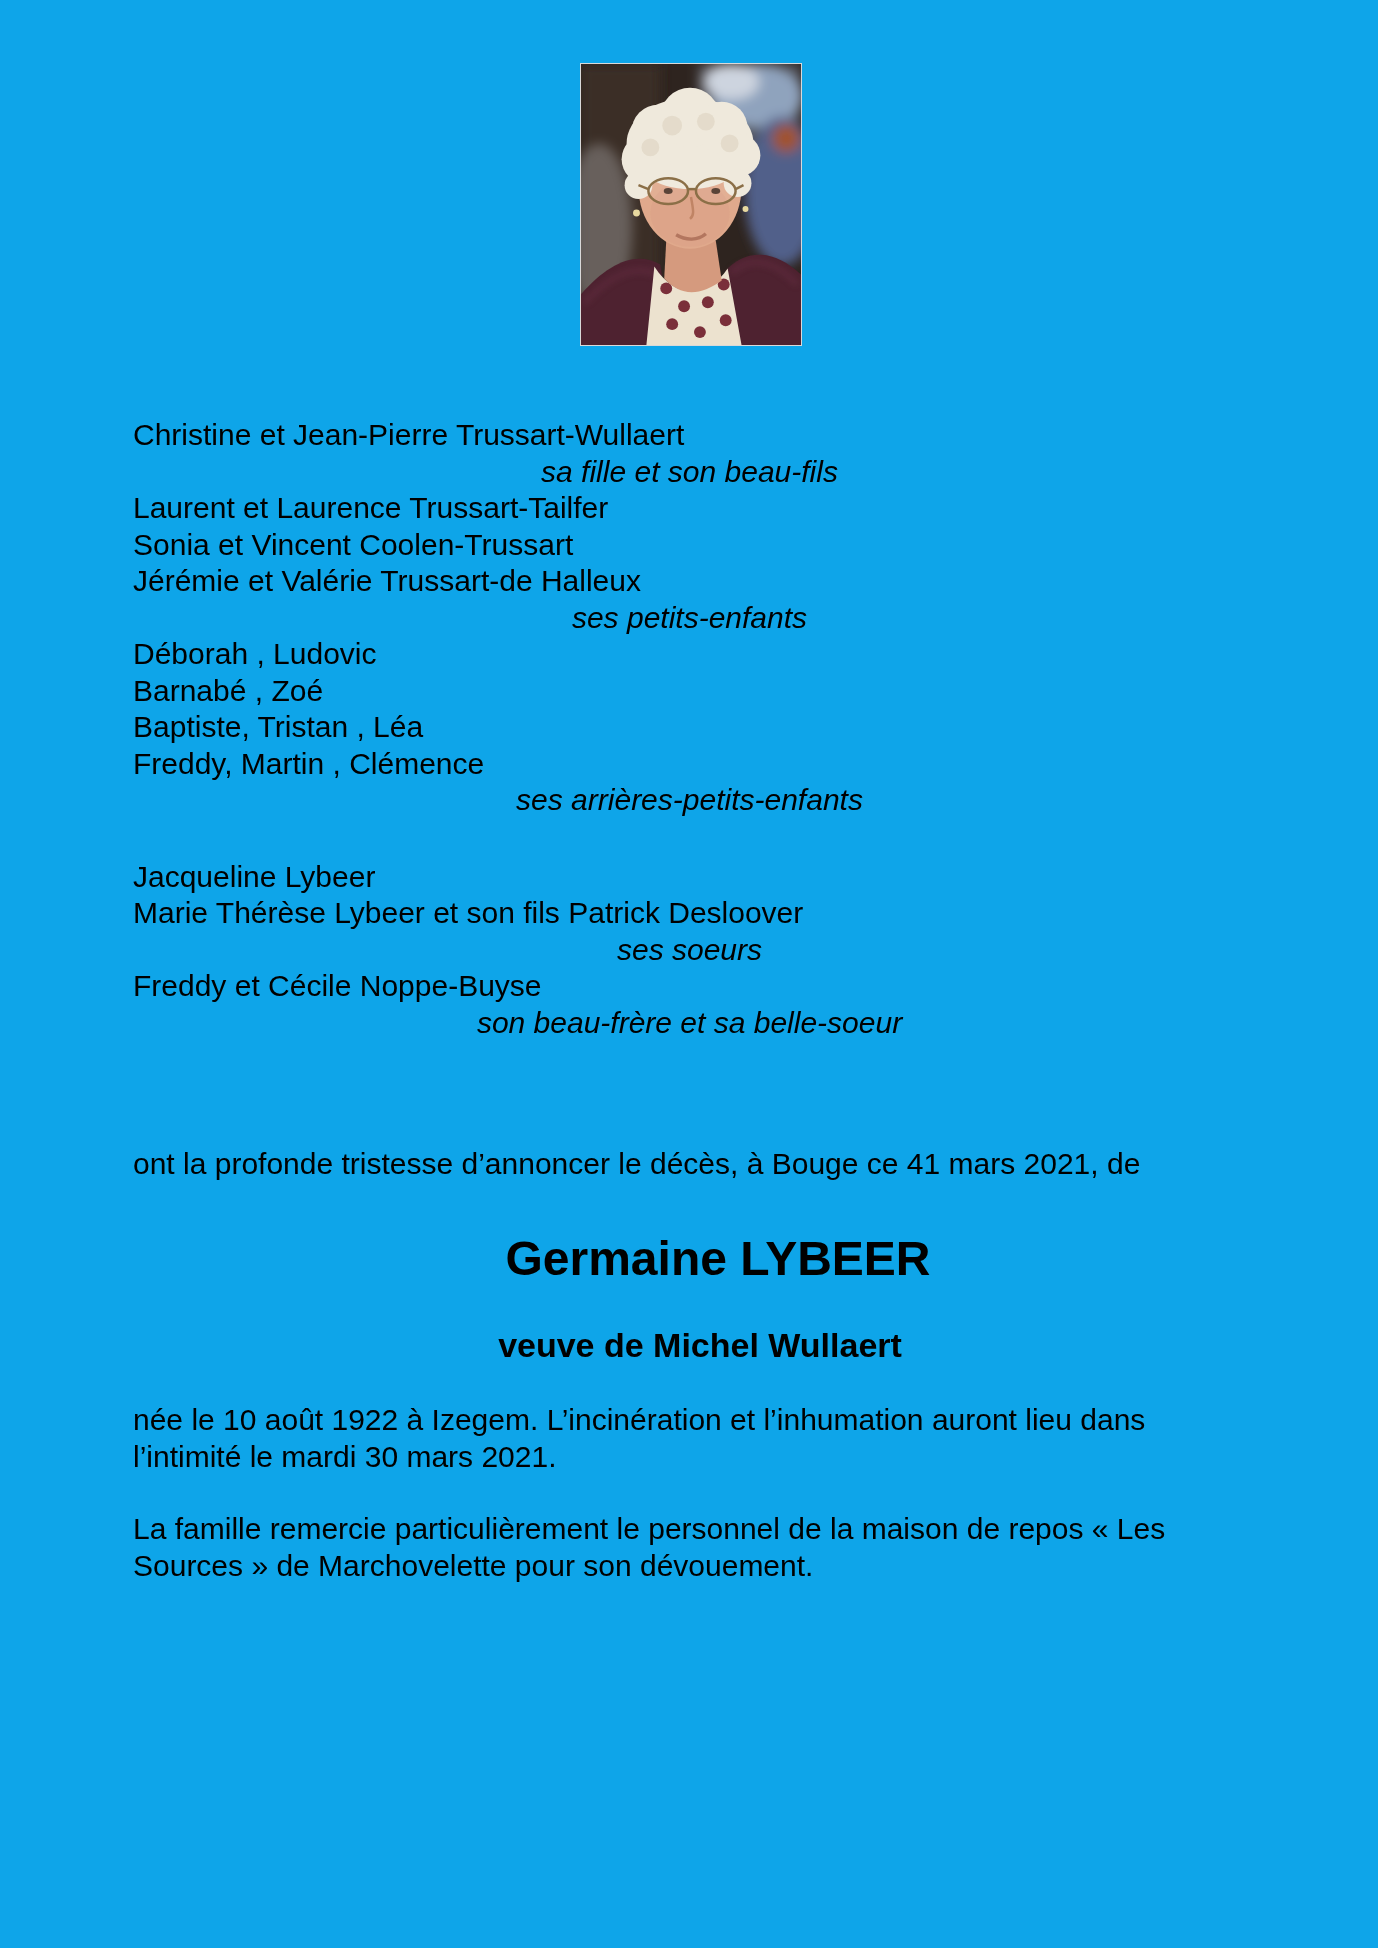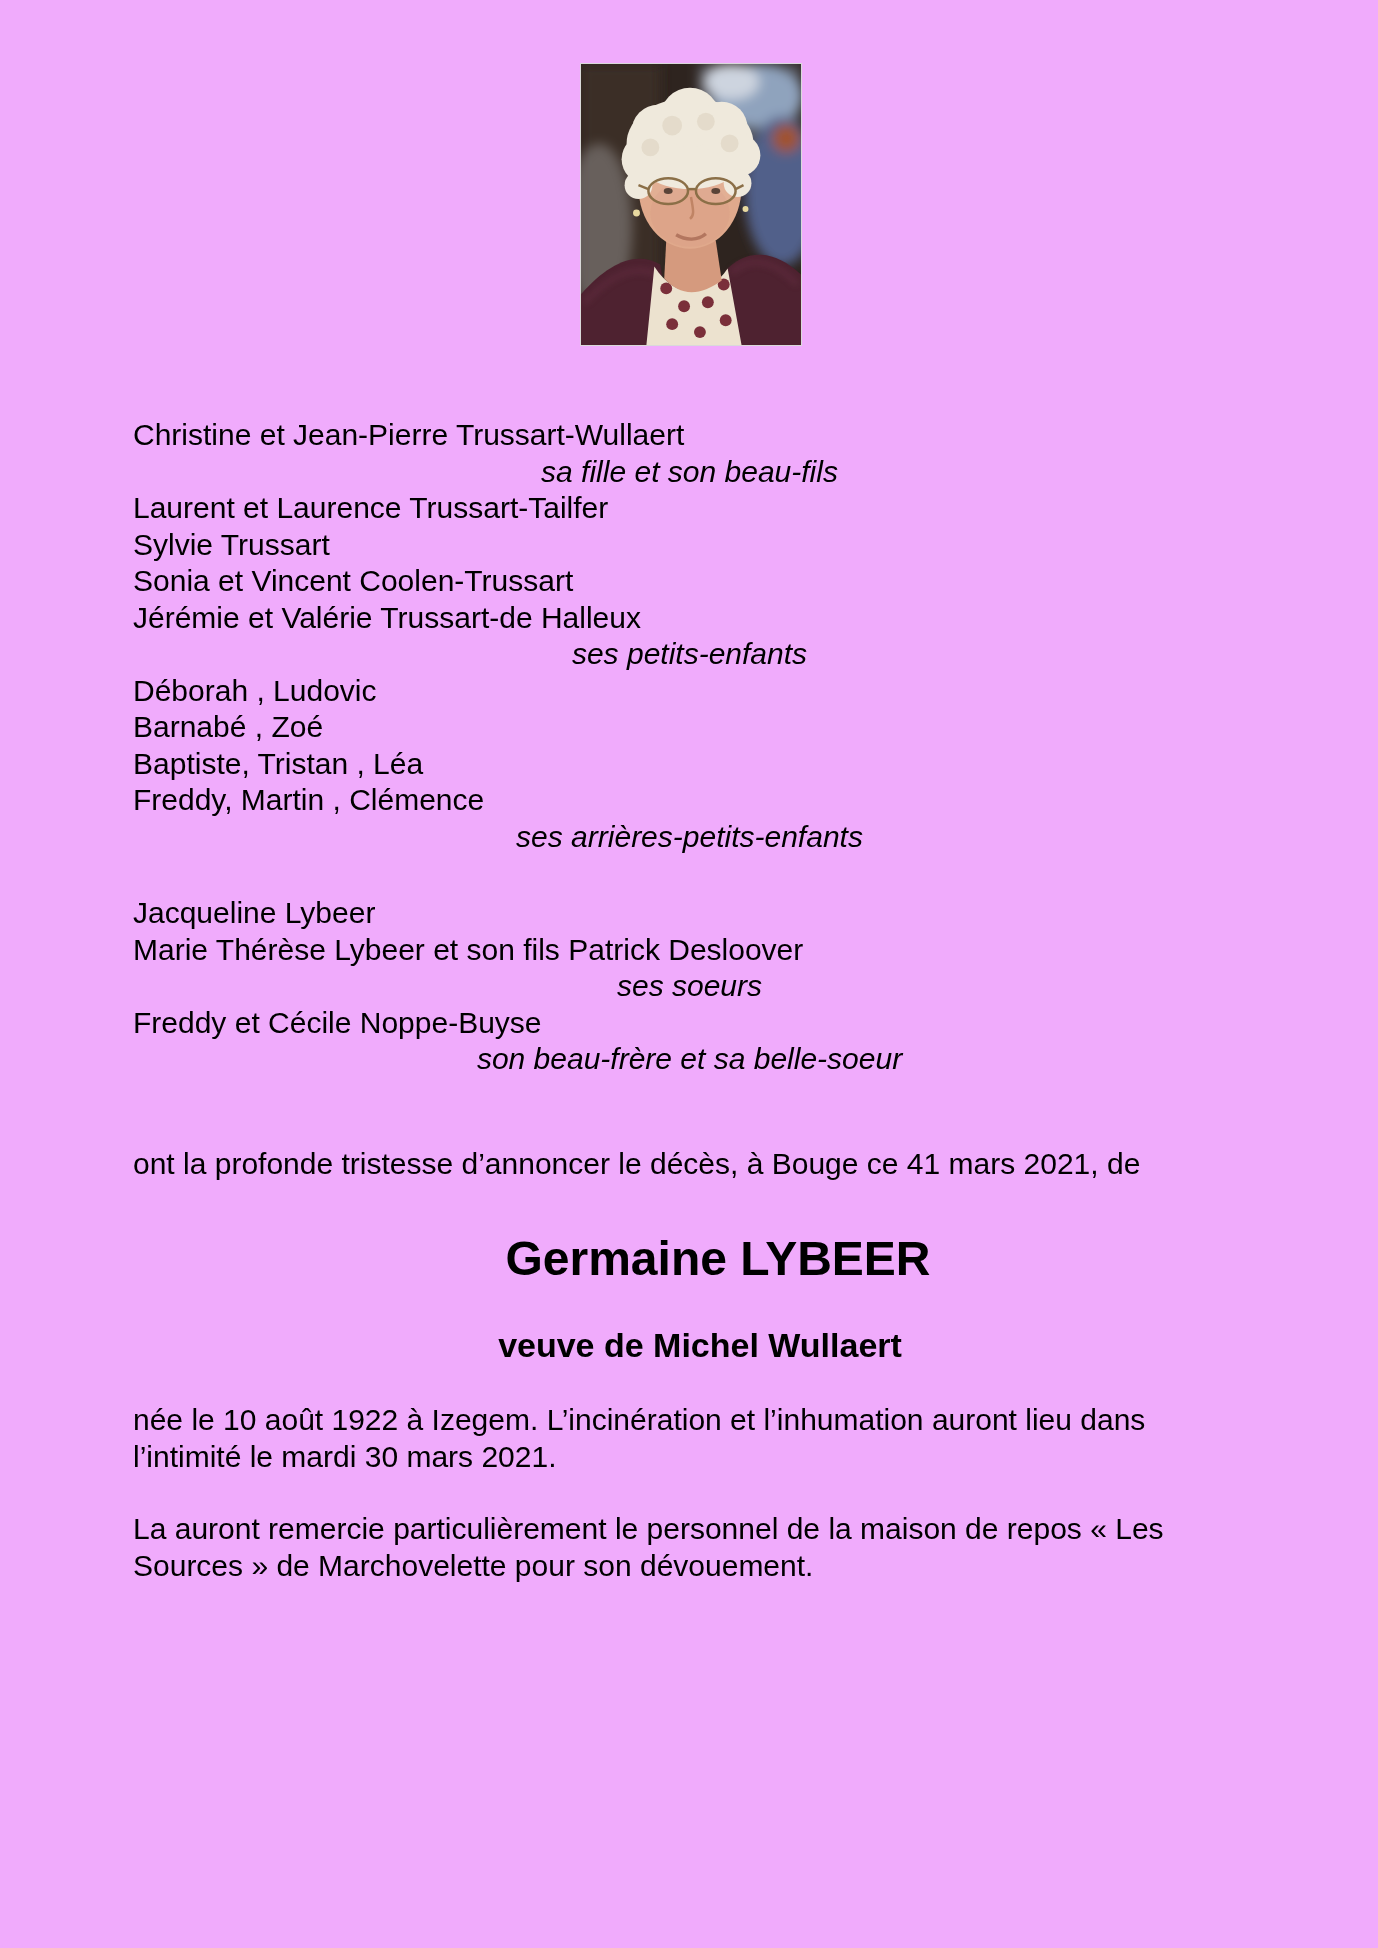--- a/index.html
+++ b/index.html
@@ -1,21 +1,21 @@
 <!DOCTYPE html>
 <html><head>
 <meta charset="utf-8">
 <style>
   html, body { margin: 0; padding: 0; background: #ffffff; }
   .page {
     position: relative;
     width: 1378px;
     height: 1948px;
     margin: 0 auto;
-    background: #f0abfc;
+    background: #0ea5e9;
     font-family: "Liberation Sans", sans-serif;
     color: #000000;
     overflow: hidden;
   }
   .photo {
     position: absolute;
     left: 580px;
     top: 63px;
     width: 222px;
     height: 283px;
@@ -173,21 +173,20 @@
 
       <circle cx="56" cy="150" r="3.5" fill="#e8d9a0"></circle>
       <circle cx="166" cy="146" r="3" fill="#e8d9a0"></circle>
     </svg>
   </div>
 
   <div class="names">
     <div class="line">Christine et Jean-Pierre Trussart-Wullaert</div>
     <div class="line right">sa fille et son beau-fils</div>
     <div class="line">Laurent et Laurence Trussart-Tailfer</div>
-    <div class="line">Sylvie Trussart</div>
     <div class="line">Sonia et Vincent Coolen-Trussart</div>
     <div class="line">Jérémie et Valérie Trussart-de Halleux</div>
     <div class="line right">ses petits-enfants</div>
     <div class="line">Déborah , Ludovic</div>
     <div class="line">Barnabé , Zoé</div>
     <div class="line">Baptiste, Tristan , Léa</div>
     <div class="line">Freddy, Martin , Clémence</div>
     <div class="line right">ses arrières-petits-enfants</div>
     <div class="line gap">Jacqueline Lybeer</div>
     <div class="line">Marie Thérèse Lybeer et son fils Patrick Desloover</div>
@@ -201,17 +200,17 @@
   <div class="title">Germaine LYBEER</div>
 
   <div class="subtitle">veuve de Michel Wullaert</div>
 
   <div class="details">
     <div class="line">née le 10 août 1922 à Izegem. L’incinération et l’inhumation auront lieu dans</div>
     <div class="line">l’intimité le mardi 30 mars 2021.</div>
   </div>
 
   <div class="thanks">
-    <div class="line">La auront remercie particulièrement le personnel de la maison de repos « Les</div>
+    <div class="line">La famille remercie particulièrement le personnel de la maison de repos « Les</div>
     <div class="line">Sources » de Marchovelette pour son dévouement.</div>
   </div>
 
 </div>
 
 </body></html>

